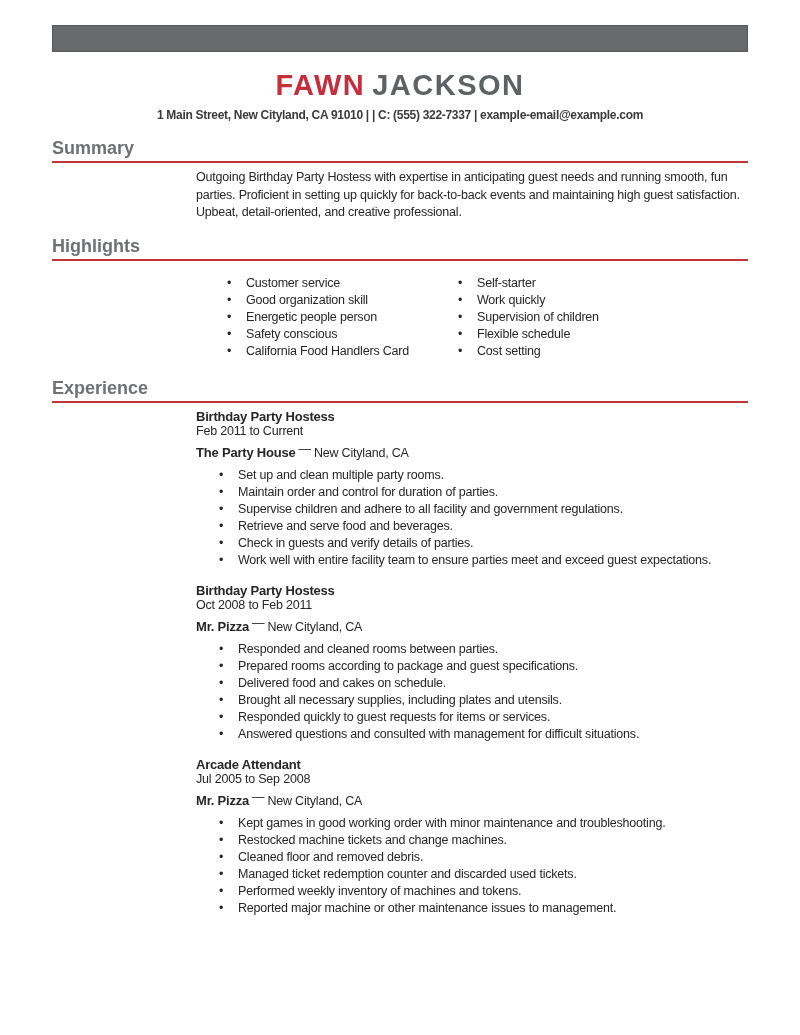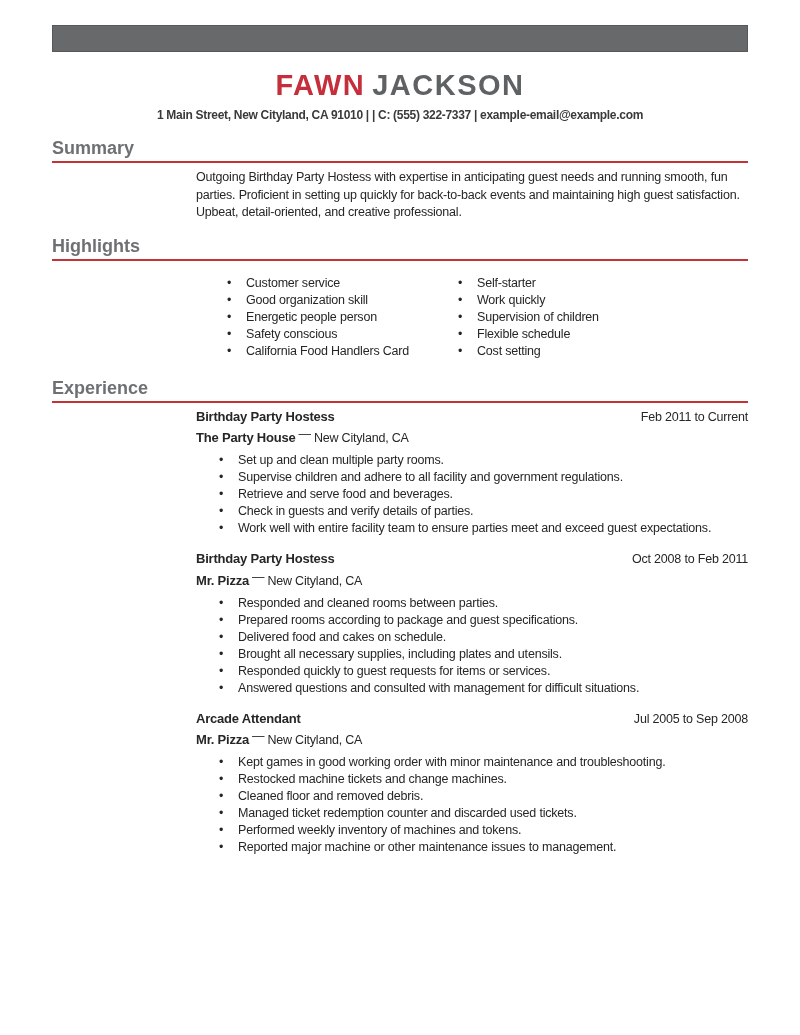--- a/index.html
+++ b/index.html
@@ -84,23 +84,23 @@
     content: "\2022";
     position: absolute;
     left: 23px;
     top: 0;
   }
 
   .job { margin-top: 14px; }
   .job.first { margin-top: 6px; }
   .job-head {
     display: flex;
-    justify-content: space-between;
     align-items: baseline;
     line-height: 15.5px;
+    flex-direction: column;
   }
   .job-title { font-weight: bold; font-size: 13px; letter-spacing: -0.2px; }
   .job-dates { font-size: 12.5px; letter-spacing: -0.2px; }
   .job-sub { line-height: 23px; margin-top: 1px; }
   .company { font-weight: bold; font-size: 13px; letter-spacing: -0.2px; }
   .dash { position: relative; top: -4px; padding: 0 3px; }
   .job-head, .job-sub { margin-left: 144px; }
   .job-bullets {
     margin: 2px 0 0 144px;
     padding: 0;
@@ -146,20 +146,21 @@
   <div class="job first">
     <div class="job-head">
       <span class="job-title">Birthday Party Hostess</span>
       <span class="job-dates">Feb 2011 to Current</span>
     </div>
     <div class="job-sub body-text">
       <span class="company">The Party House</span><span class="dash">—</span><span class="location">New Cityland, CA</span>
     </div>
     <ul class="job-bullets body-text">
       <li>Set up and clean multiple party rooms.</li>
+      <li>Maintain order and control for duration of parties.</li>
       <li>Supervise children and adhere to all facility and government regulations.</li>
       <li>Retrieve and serve food and beverages.</li>
       <li>Check in guests and verify details of parties.</li>
       <li>Work well with entire facility team to ensure parties meet and exceed guest expectations.</li>
     </ul>
   </div>
 
   <div class="job">
     <div class="job-head">
       <span class="job-title">Birthday Party Hostess</span>

